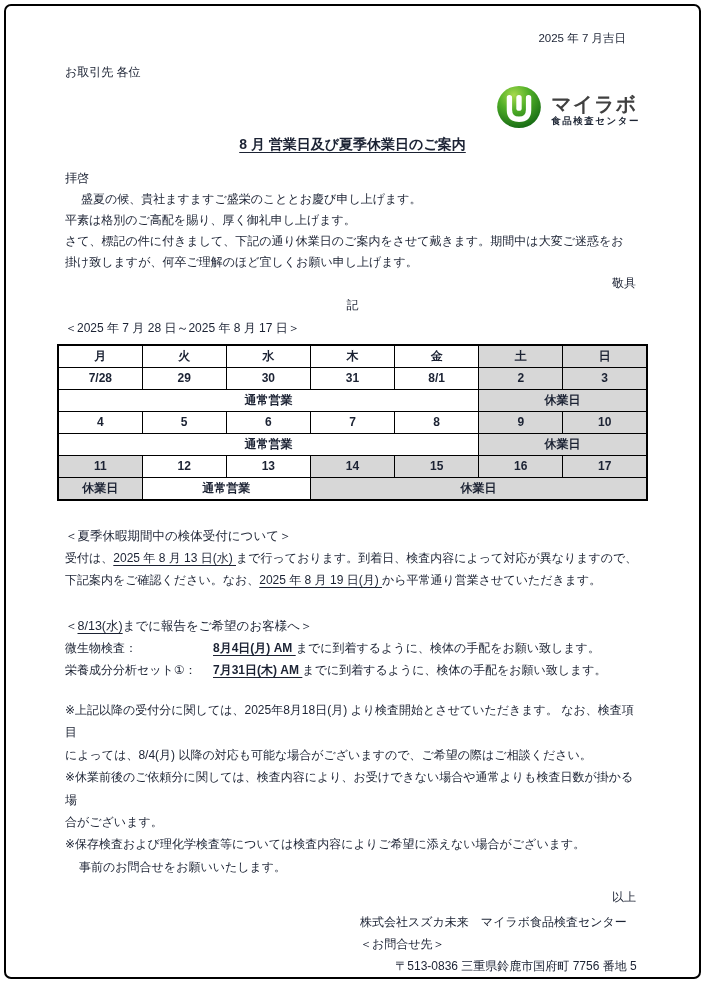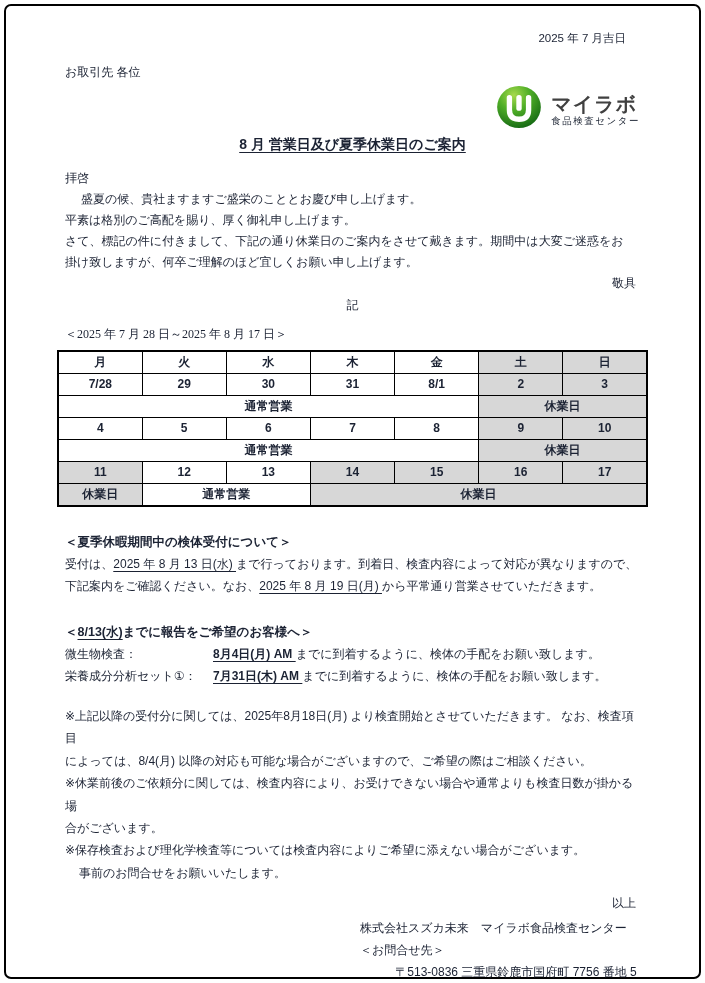--- a/index.html
+++ b/index.html
@@ -27,31 +27,31 @@
     font-size:12px;
     line-height:21px;
   }
   .date-line { text-align:right; padding-right:14px; font-size:11.5px; }
   .recipient { margin-top:13px; font-size:12px; }
   .logo-row {
     display:flex; justify-content:flex-end; align-items:center;
     gap:9px; margin-top:3px; height:48px;
   }
   .logo-text .brand { font-size:20px; font-weight:bold; color:#404040; letter-spacing:1px; line-height:22px; }
-  .logo-text .sub   { font-size:9.5px; font-weight:normal; color:#1c2433; letter-spacing:1.5px; line-height:12px; }
+  .logo-text .sub   { font-size:9.5px; font-weight:bold; color:#1c2433; letter-spacing:1.5px; line-height:12px; }
   .doc-title {
     text-align:center; font-size:14px; font-weight:bold;
     margin-top:0;
     text-decoration:underline; text-underline-offset:3px;
   }
   .salutation { margin-top:13px; }
   .greet-indent { text-indent:16px; }
   .closing-word { text-align:right; padding-right:4px; }
   .record-mark  { text-align:center; margin-top:1px; }
-  .period-line  { margin-top:8px;font-family:Liberation Serif, serif; }
+  .period-line  { margin-top:2px; }
 
   table.calendar {
     border-collapse:collapse;
     table-layout:fixed;
     width:calc(100% + 16px);
     margin:5px -8px 0 -8px;
     border:2px solid #000;
   }
   table.calendar td {
     border:1px solid #000;
@@ -60,21 +60,21 @@
     vertical-align:middle;
     font-size:12px; font-weight:bold;
     padding:0;
   }
   td.gray { background:#d7d7d7; }
   td.bl2 { border-left:2px solid #000; }
   td.br2 { border-right:2px solid #000; }
   td.bt2 { border-top:2px solid #000; }
   td.bb2 { border-bottom:2px solid #000; }
 
-  .sec-heading { font-weight:bold; font-size:12.5px; margin-top:25px; }
+  .sec-heading { font-weight:normal; font-size:12.5px; margin-top:25px; }
   .sec-body { line-height:22px; }
   u.du { text-underline-offset:3px; }
   .s2-row { line-height:22px; }
   .s2-label { display:inline-block; width:148px; }
   .s2-date { font-weight:bold; text-decoration:underline; text-underline-offset:3px; }
 
   .notes { margin-top:18px; line-height:22.4px; }
   .note-indent { padding-left:14px; }
 
   .footer-closing { text-align:right; margin-top:9px; padding-right:4px; }

